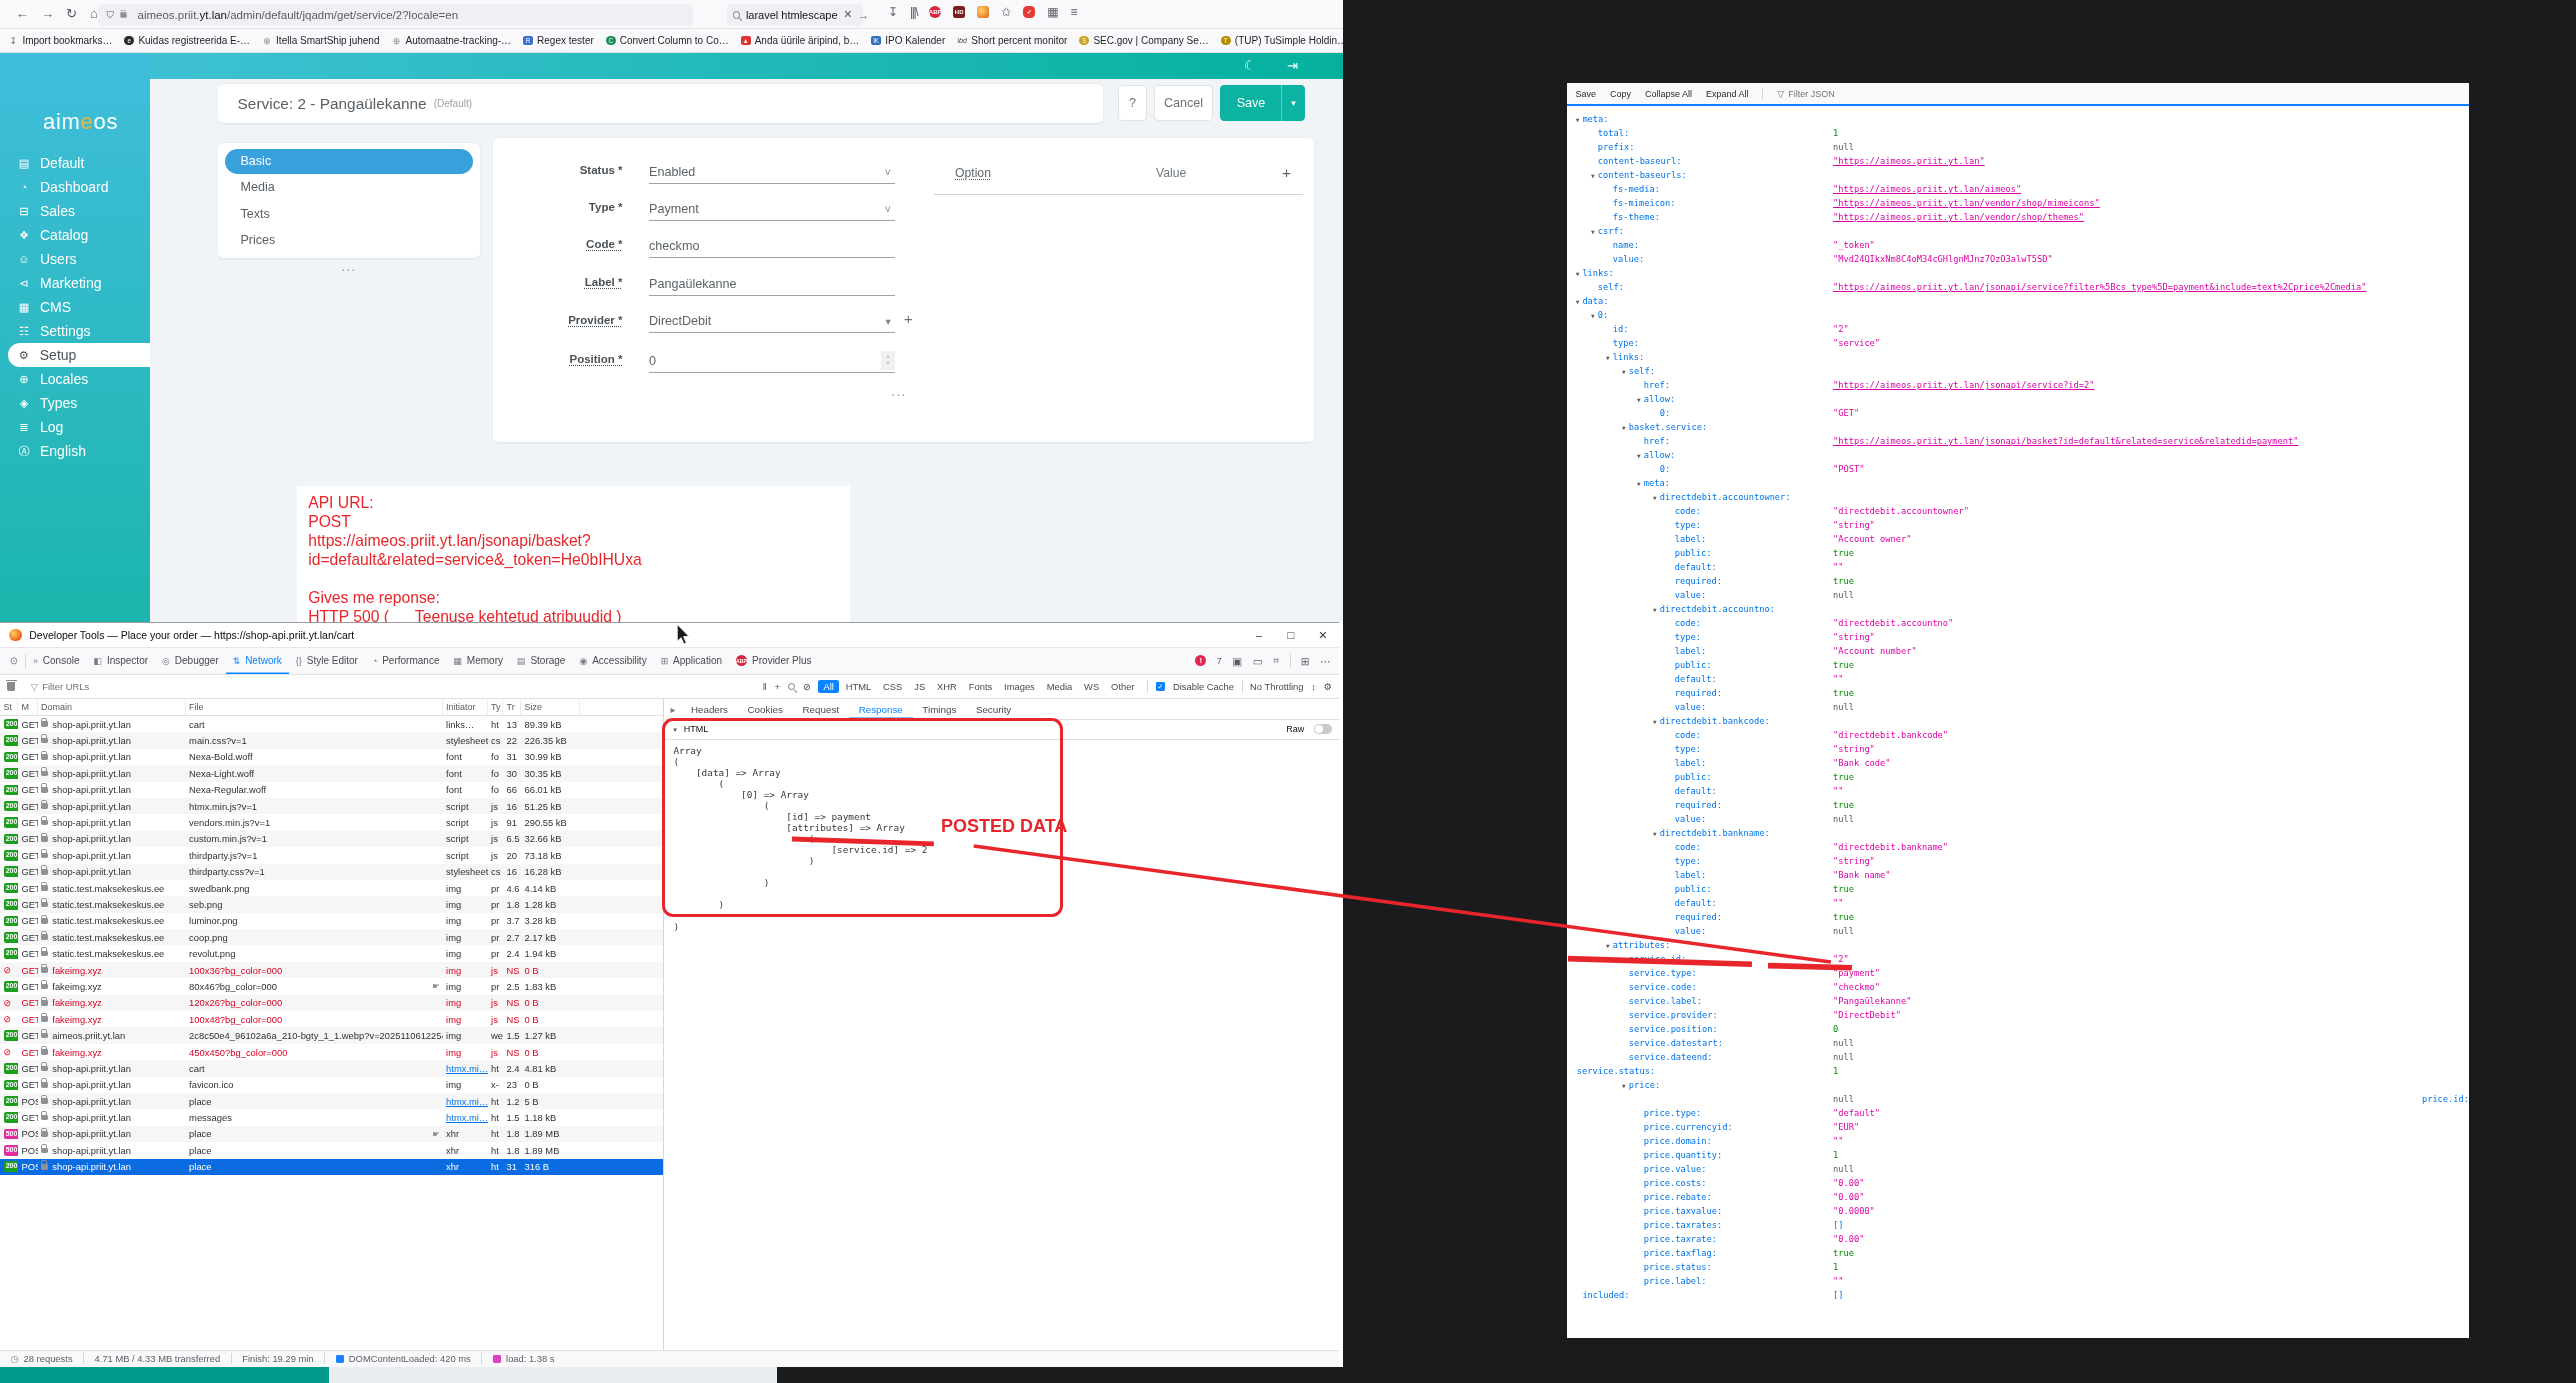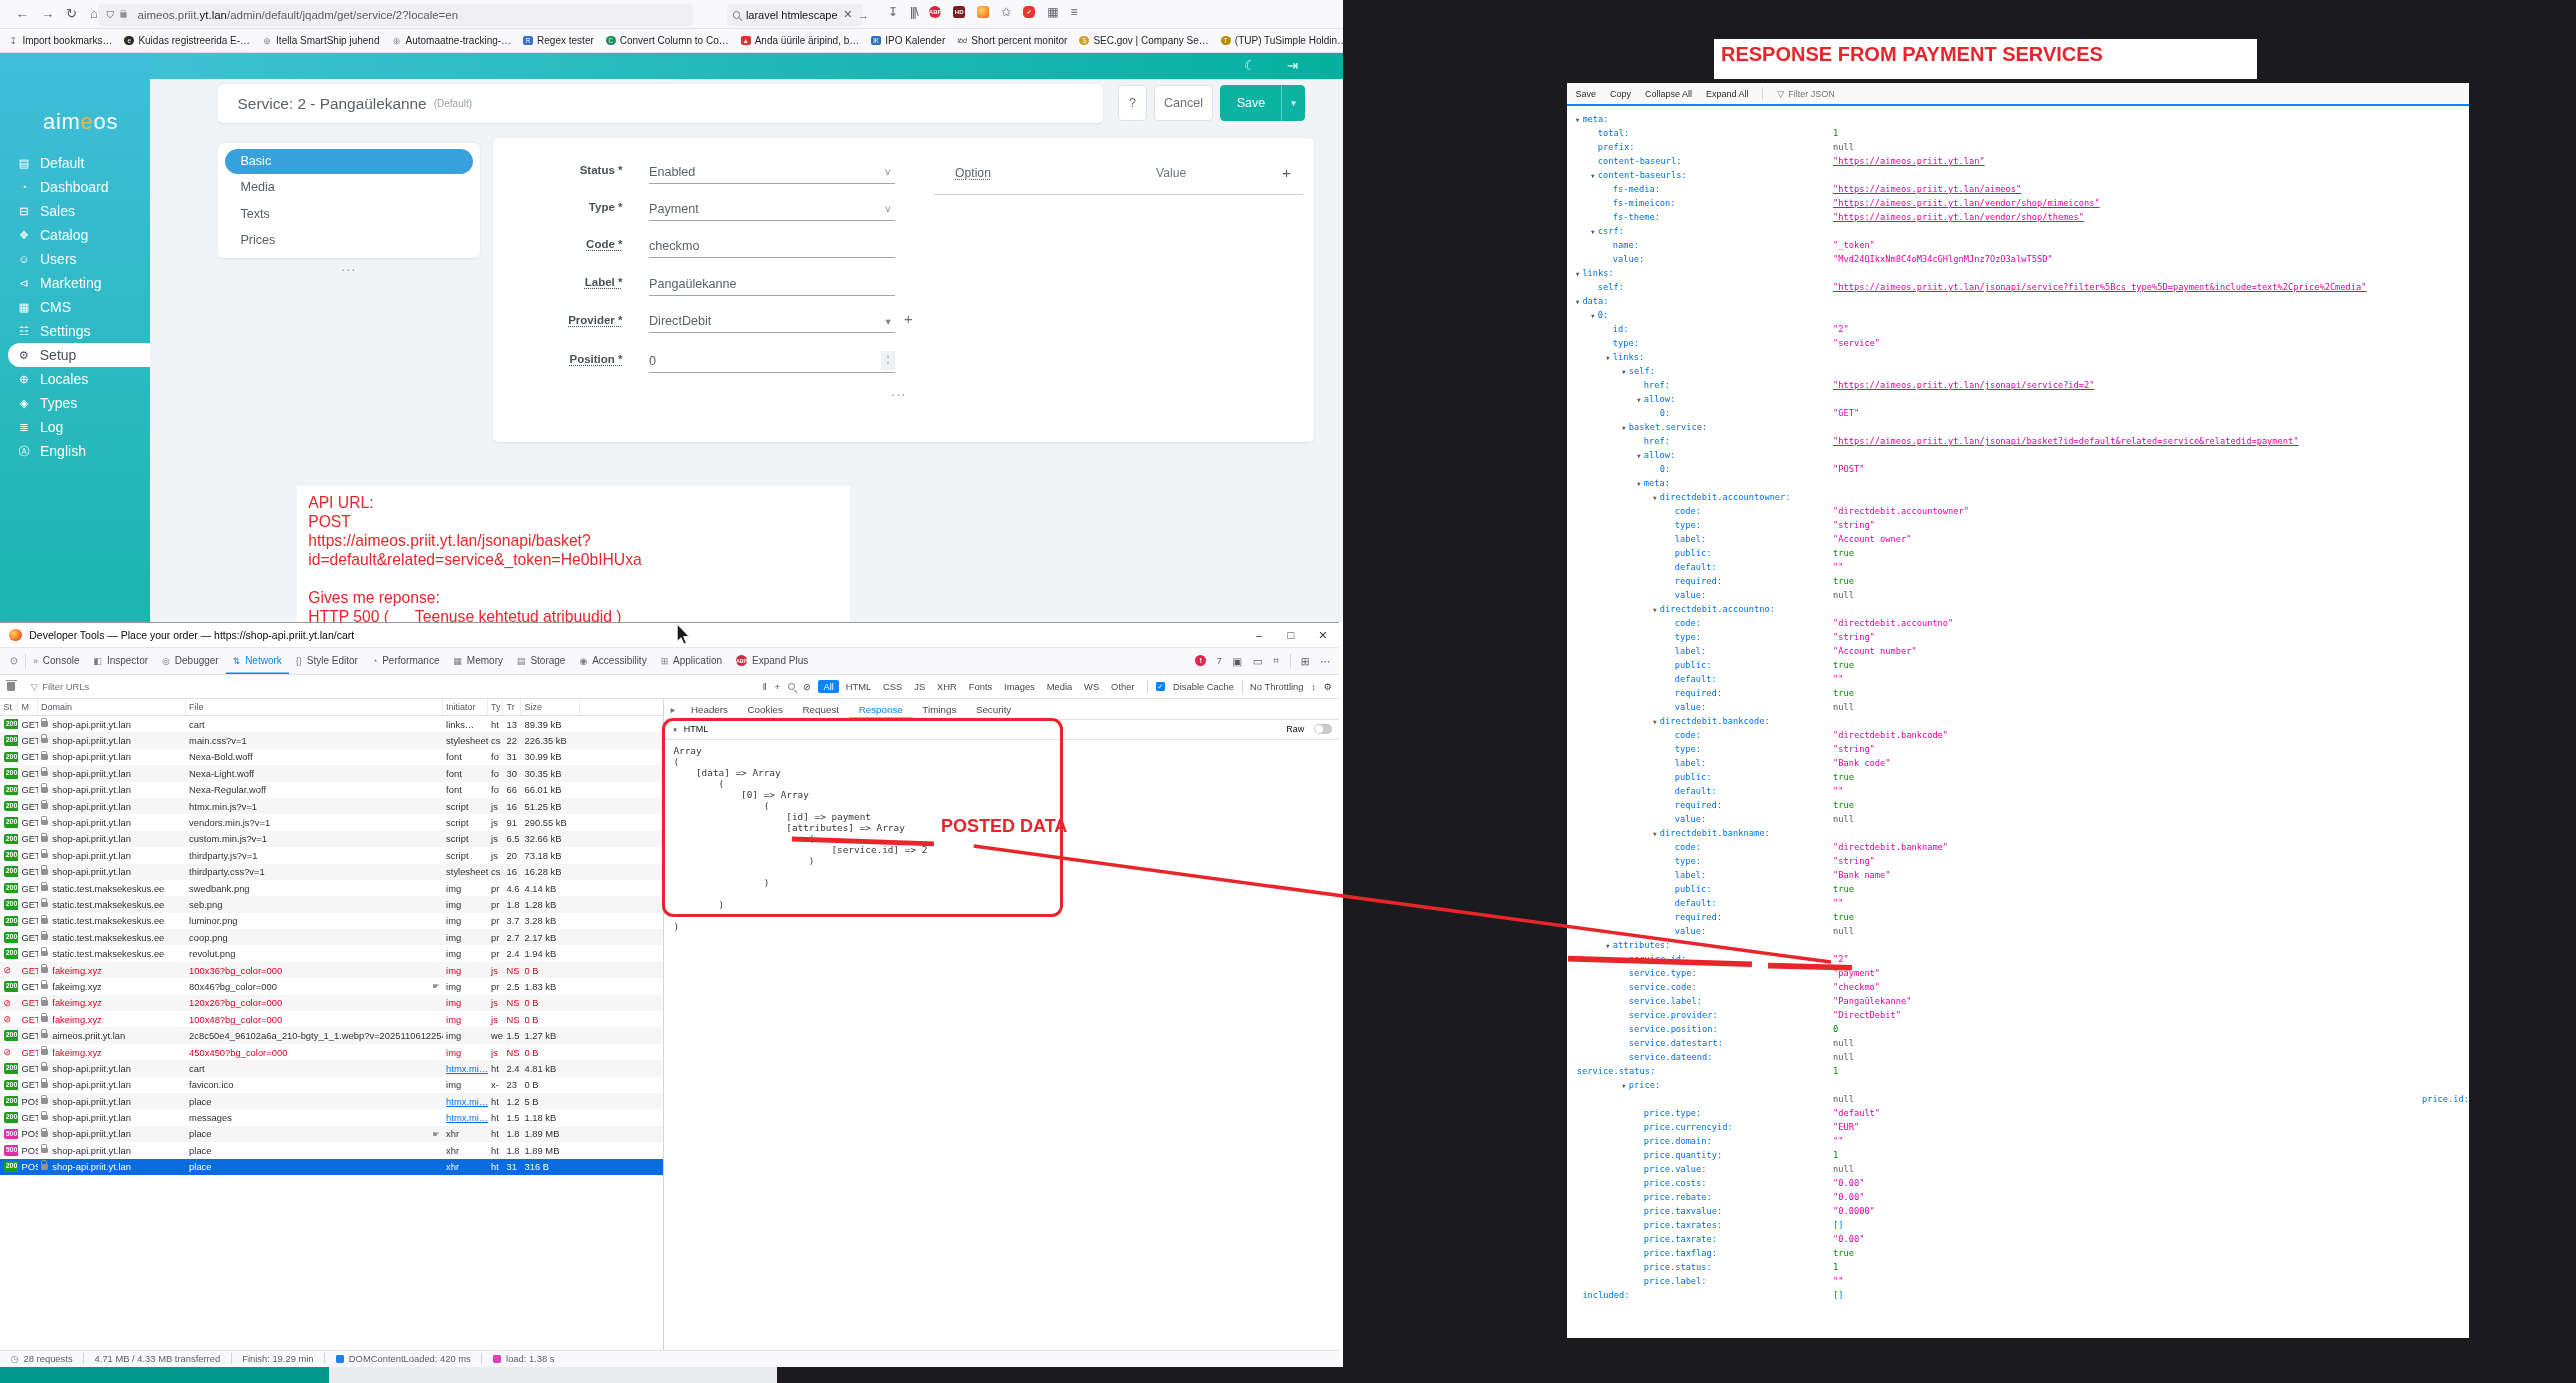--- a/index.html
+++ b/index.html
@@ -387,21 +387,21 @@
             <span class="dt-tab">
               <span class="tic">◉</span>
               <span>Accessibility</span>
             </span>
             <span class="dt-tab">
               <span class="tic">⊞</span>
               <span>Application</span>
             </span>
             <span class="dt-tab">
               <span class="abp">ABP</span>
-              <span>Expand Plus</span>
+              <span>Provider Plus</span>
             </span>
           </span>
         <span class="dt-tabicons">
           <span class="errbadge">!</span>
           <span style="font-size:9px">7</span>
           <span>▣</span>
           <span>▭</span>
           <span>⌗</span>
           <span style="width:0.7px;height:14px;background:#d7d7db"></span>
           <span>⊞</span>
@@ -1035,21 +1035,20 @@
             <span>DOMContentLoaded: 420 ms</span>
           </span>
           <span class="st-seg">
             <span class="sq" style="background: rgb(224, 64, 192);"></span>
             <span>load: 1.38 s</span>
           </span>
         </div>
     </div>
   </div>
 
-  <div class="abs resp-title">RESPONSE FROM PAYMENT SERVICES</div>
 
   <div class="abs jsonpanel">
     <div class="jv-toolbar" id="jv-toolbar">
         <span>Save</span>
         <span>Copy</span>
         <span>Collapse All</span>
         <span>Expand All</span>
         <span class="jv-sep"></span>
         <span class="jv-filter">
           <span>▽</span>

